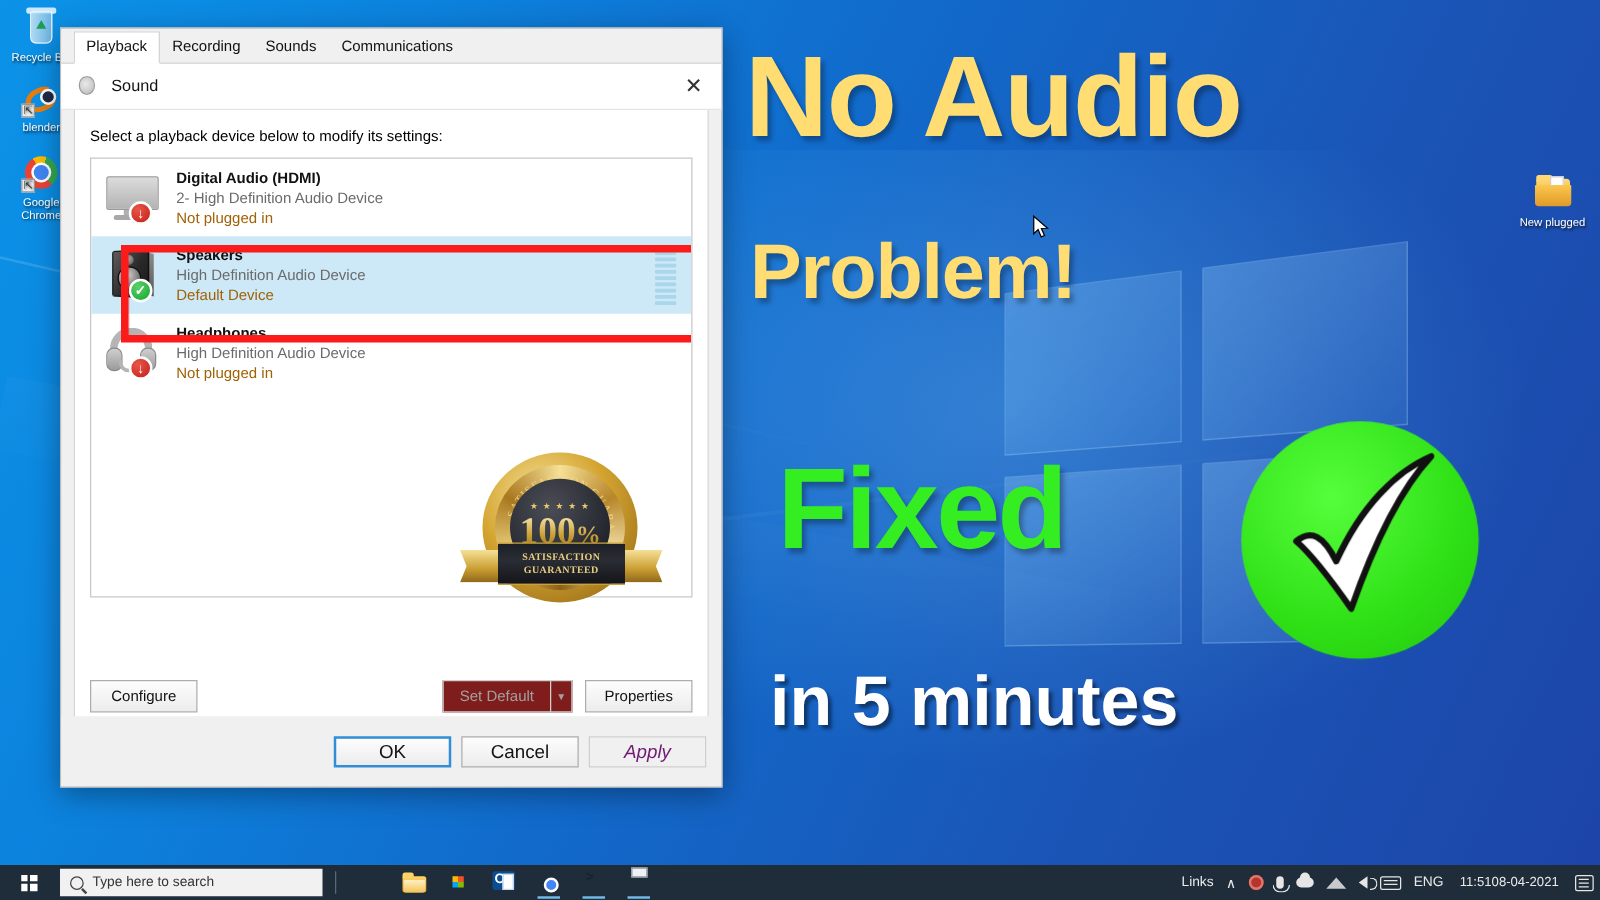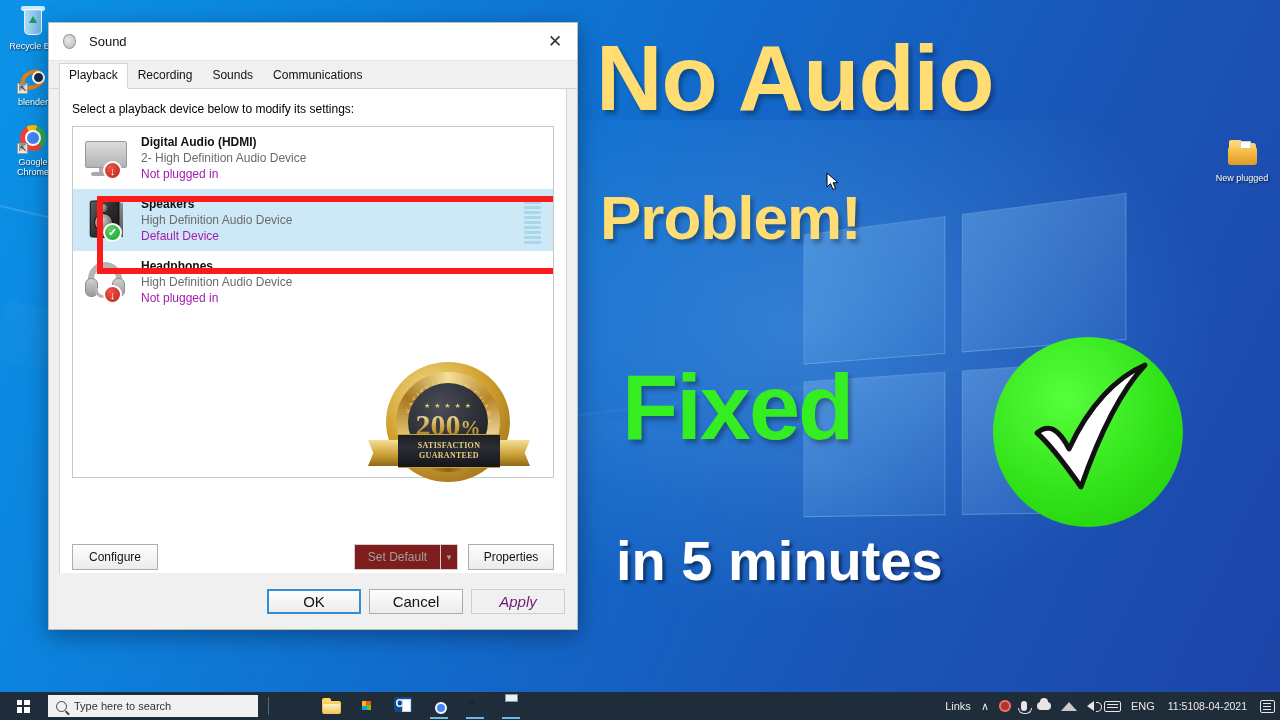--- a/index.html
+++ b/index.html
@@ -140,21 +140,21 @@
   }
   .device {
     display:flex; align-items:center; height: 62px; padding: 0 6px 0 8px;
     position: relative;
   }
   .device.selected { background:#cde8f7; }
   .dev-icon { width: 52px; height: 48px; position: relative; flex: 0 0 52px; }
   .dev-text { margin-left: 8px; line-height: 16px; flex:1 1 auto; }
   .dev-name { font-weight: bold; font-size: 12px; color:#111; }
   .dev-sub  { font-size: 12px; color:#6b6b6b; }
-  .dev-state{ font-size: 12px; color:#a21caf; }
+  .dev-state{ font-size: 12px; color:#a16207; }
   .badge { position:absolute; left:22px; bottom:2px; width:19px; height:19px;
     border-radius:50%; border:2px solid #fff; display:flex; align-items:center;
     justify-content:center; font-size:11px; color:#fff; font-weight:bold; }
   .badge.down { background: radial-gradient(circle at 35% 30%, #e8564a, #c41f15); }
   .badge.ok   { background: radial-gradient(circle at 35% 30%, #5ad16b, #13a52b); }
 
   
   .mon-screen { position:absolute; left:4px; top:7px; width:42px; height:27px;
     background: linear-gradient(#dcdcdc, #b3b3b3); border:1px solid #9a9a9a; border-radius:2px;}
   .mon-stand  { position:absolute; left:18px; top:34px; width:14px; height:5px; background:#b0b0b0;}
@@ -440,33 +440,33 @@
     <span class="label">New plugged</span>
   </div>
 
   <svg id="desk-cursor" width="14" height="20" viewBox="0 0 14 20">
     <path d="M1 1 L1 15 L4.5 11.6 L7 17.5 L9.6 16.4 L7.1 10.8 L12 10.6 Z" fill="#ffffff" stroke="#000" stroke-width="1"></path>
   </svg>
 </div>
 
 <div id="sound-dialog">
 
-  <div id="title-bar">
-    <div class="ticon">
-        <div class="spk-ico-sm"></div>
-      </div>
-    <div id="title-text">Sound</div>
-    <div id="close-btn">✕</div>
-  </div>
-
   <div id="tabstrip">
     <div class="tab active">Playback</div>
     <div class="tab">Recording</div>
     <div class="tab">Sounds</div>
     <div class="tab">Communications</div>
+  </div>
+
+  <div id="title-bar">
+    <div class="ticon">
+        <div class="spk-ico-sm"></div>
+      </div>
+    <div id="title-text">Sound</div>
+    <div id="close-btn">✕</div>
   </div>
 
   <div id="panel">
     <div id="panel-hint">Select a playback device below to modify its settings:</div>
 
     <div id="device-list">
 
       <div class="device">
         <div class="dev-icon">
           <div class="mon-screen"></div>
@@ -564,21 +564,21 @@
   <svg class="bg-arc" viewBox="0 0 92 92">
     <defs>
         <path id="arcpath" d="M 8,50 A 38,38 0 0 1 84,50"></path>
       </defs>
     <text font-size="8.5" fill="#f2d78c" font-family="Liberation Serif, serif" letter-spacing="1.1">
       <textPath href="#arcpath" startOffset="8%">SATISFACTION GUARANTEED</textPath>
     </text>
   </svg>
   <div class="bg-inner">
     <div class="bg-stars">★ ★ ★ ★ ★</div>
-    <div class="bg-100"><span>200</span><span style="font-size:20px">%</span></div>
+    <div class="bg-100"><span>100</span><span style="font-size:20px">%</span></div>
   </div>
   <div class="bg-ribbon">
     <div class="rb-left"></div>
       <div class="rb-right"></div>
     <div class="rb-center">
       <span>SATISFACTION</span>
       <span>GUARANTEED</span>
     </div>
   </div>
 </div>

